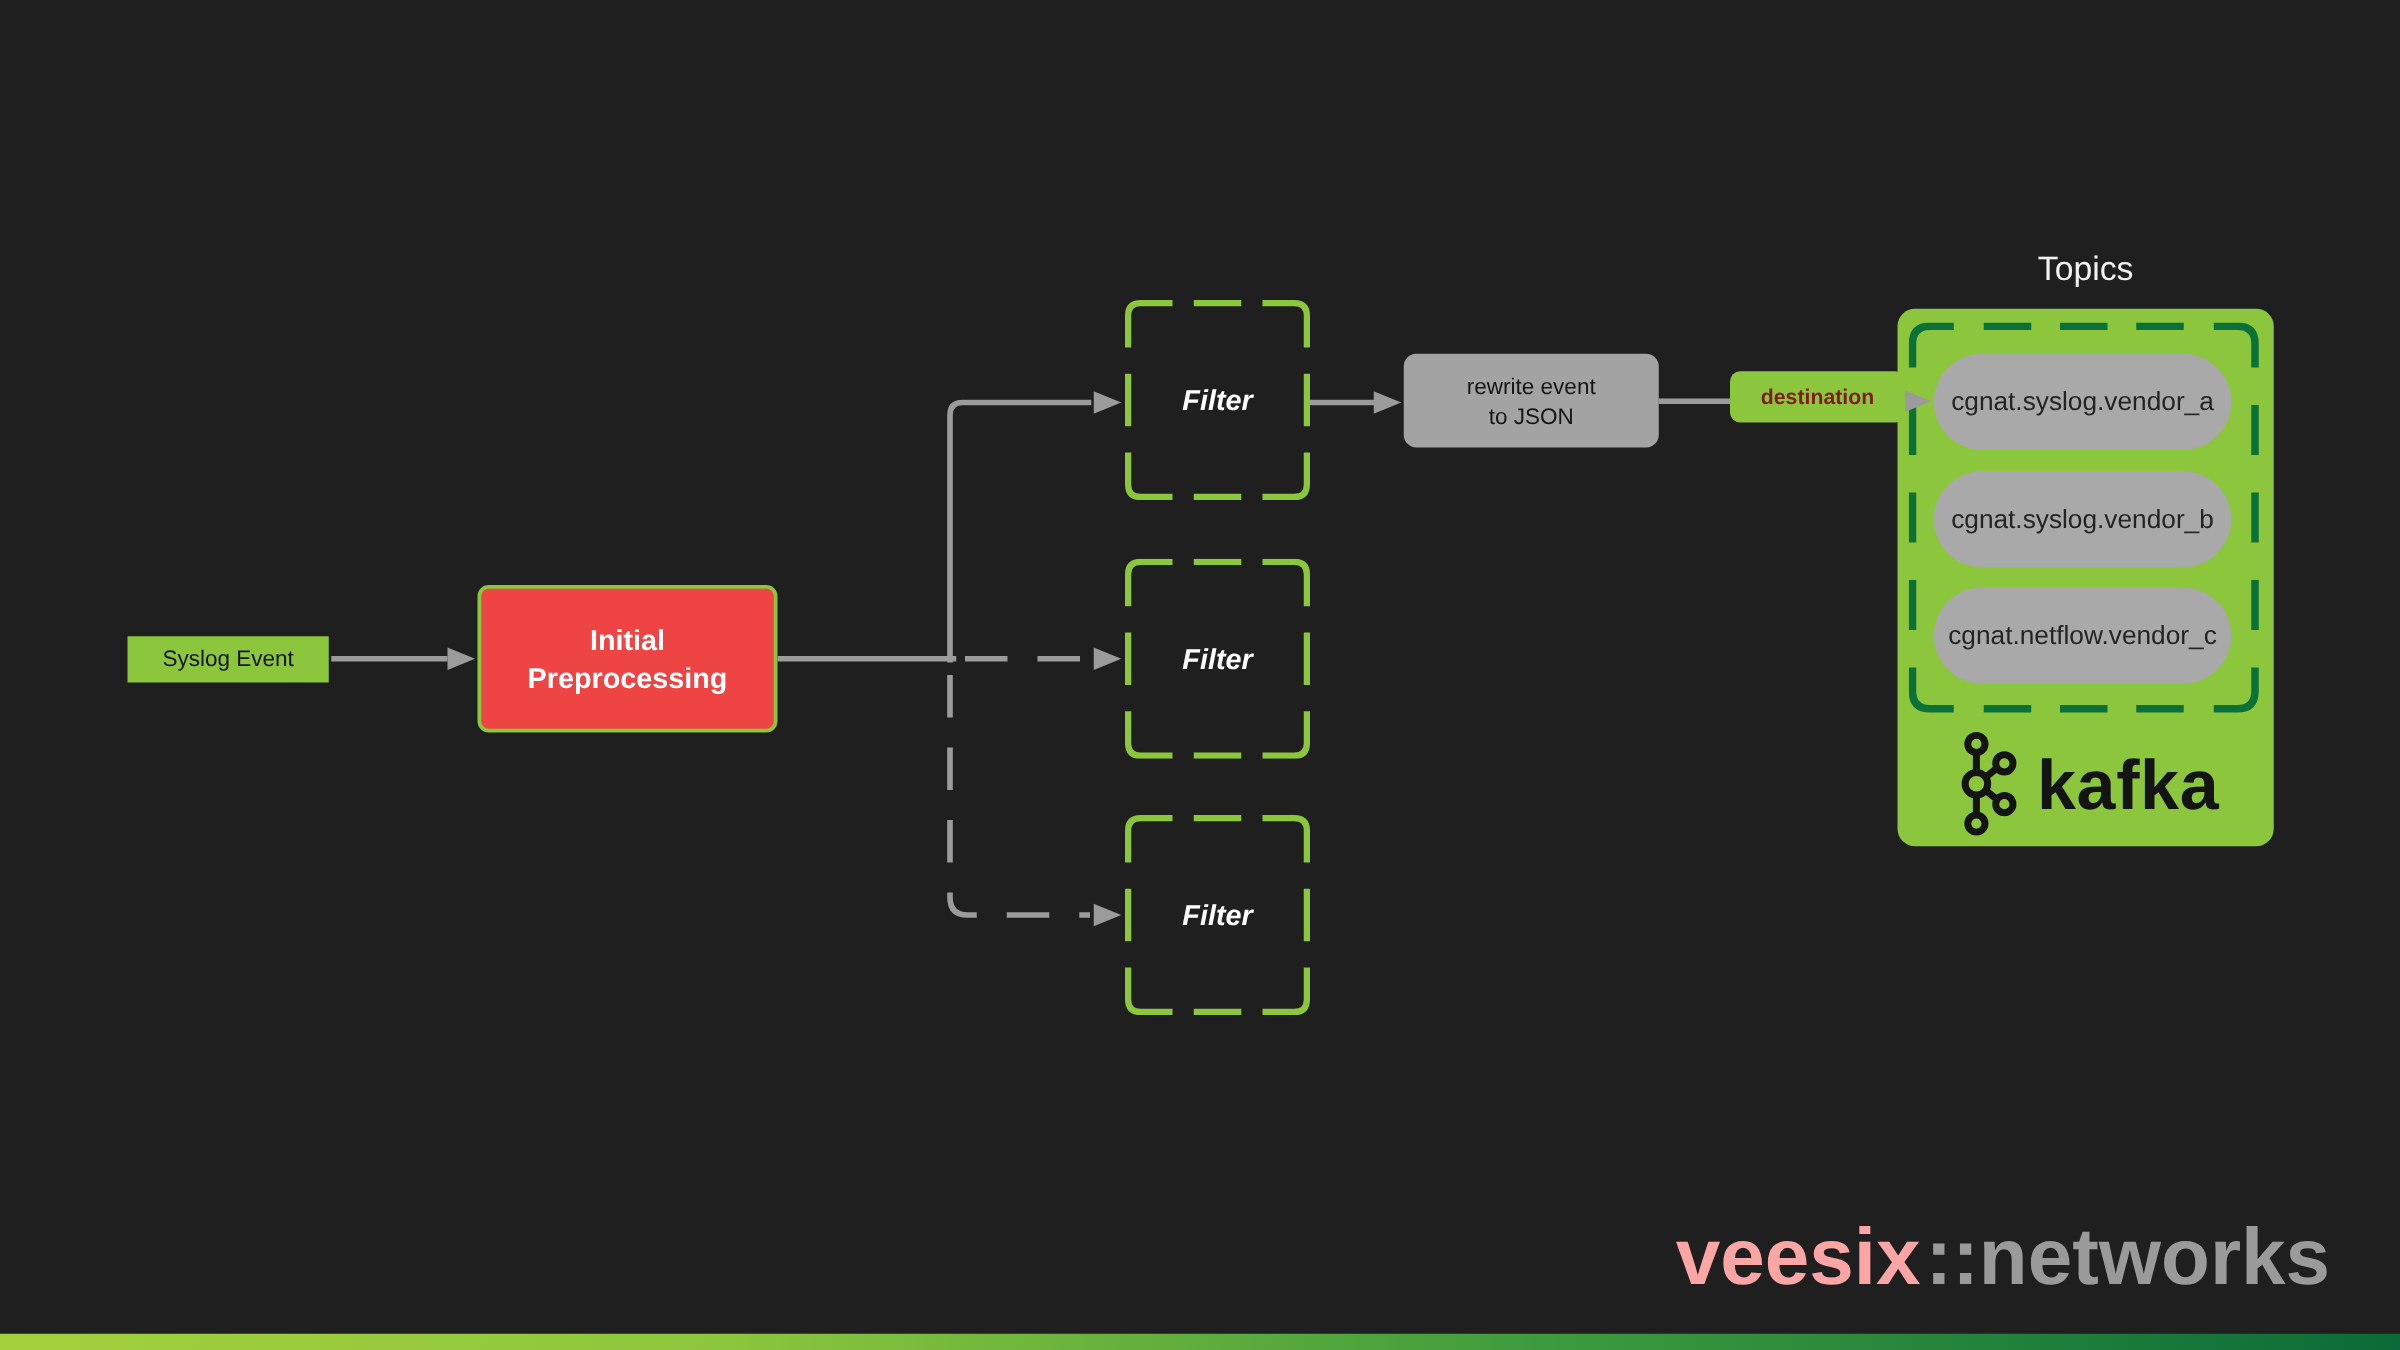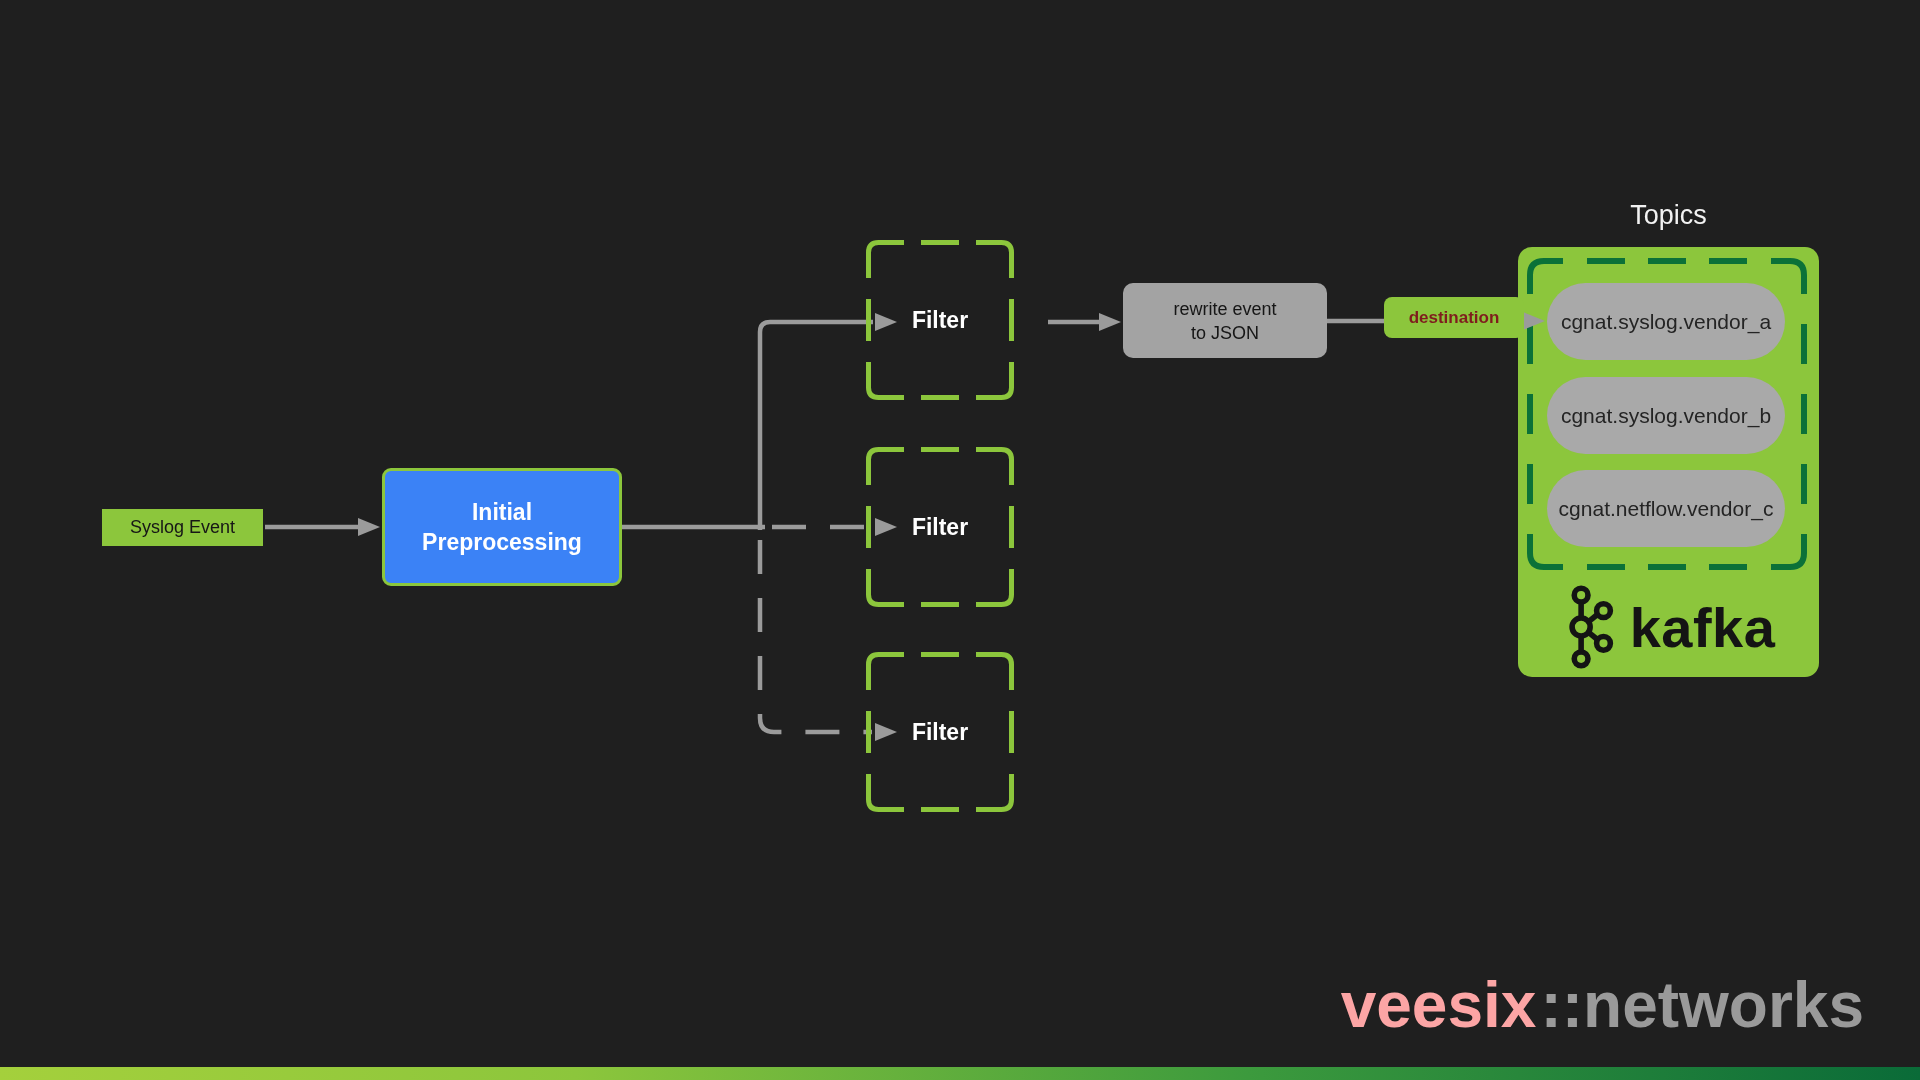--- a/index.html
+++ b/index.html
@@ -12,25 +12,25 @@
   
   .node-syslog{
     left:102px;top:509px;width:161px;height:37px;
     background:#8cc63c;border-radius:0;
     display:flex;align-items:center;justify-content:center;
     font-size:18px;color:#161616;
   }
   .node-ip{
     left:382px;top:468px;width:240px;height:118px;
     border:3px solid #8cc63c;border-radius:9px;box-sizing:border-box;
-    background:#3b82f6;
+    background:#ef4444;
     display:flex;flex-direction:column;align-items:center;justify-content:center;
     font-size:23px;font-weight:bold;color:#ffffff;line-height:30px;text-align:center;
   }
-  .filter-box{width:148px;height:160px;left:866px;}
+  .filter-box{width:148px;height:160px;left:900px;font-style:italic;}
   .filter-box .border-svg{position:absolute;left:0;top:0;}
   .filter-label{
     position:absolute;inset:0;display:flex;align-items:center;justify-content:center;
     font-size:23px;font-weight:bold;color:#ffffff;
   }
   .node-rewrite{
     left:1123px;top:283px;width:204px;height:75px;
     background:#a3a3a3;border-radius:10px;
     display:flex;flex-direction:column;align-items:center;justify-content:center;
     font-size:18px;color:#161616;line-height:24px;text-align:center;

